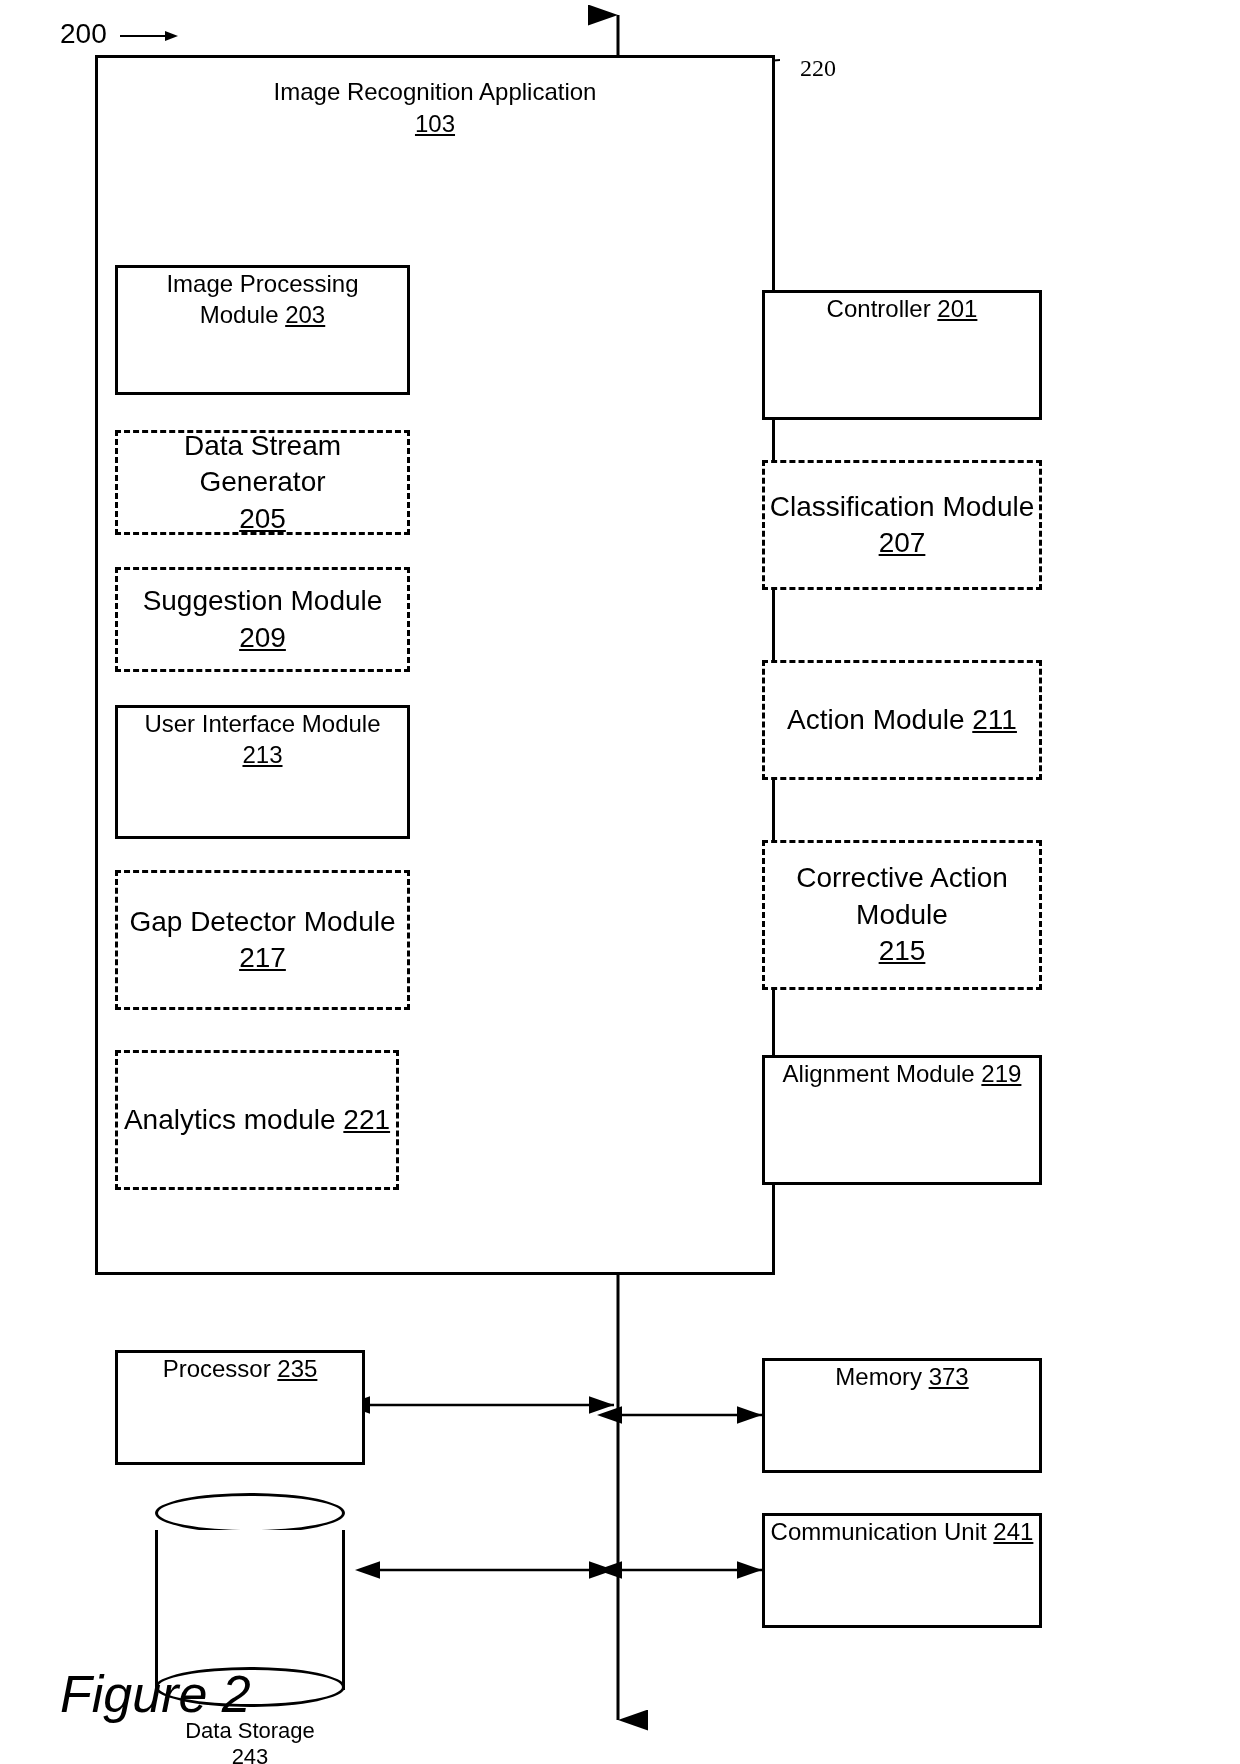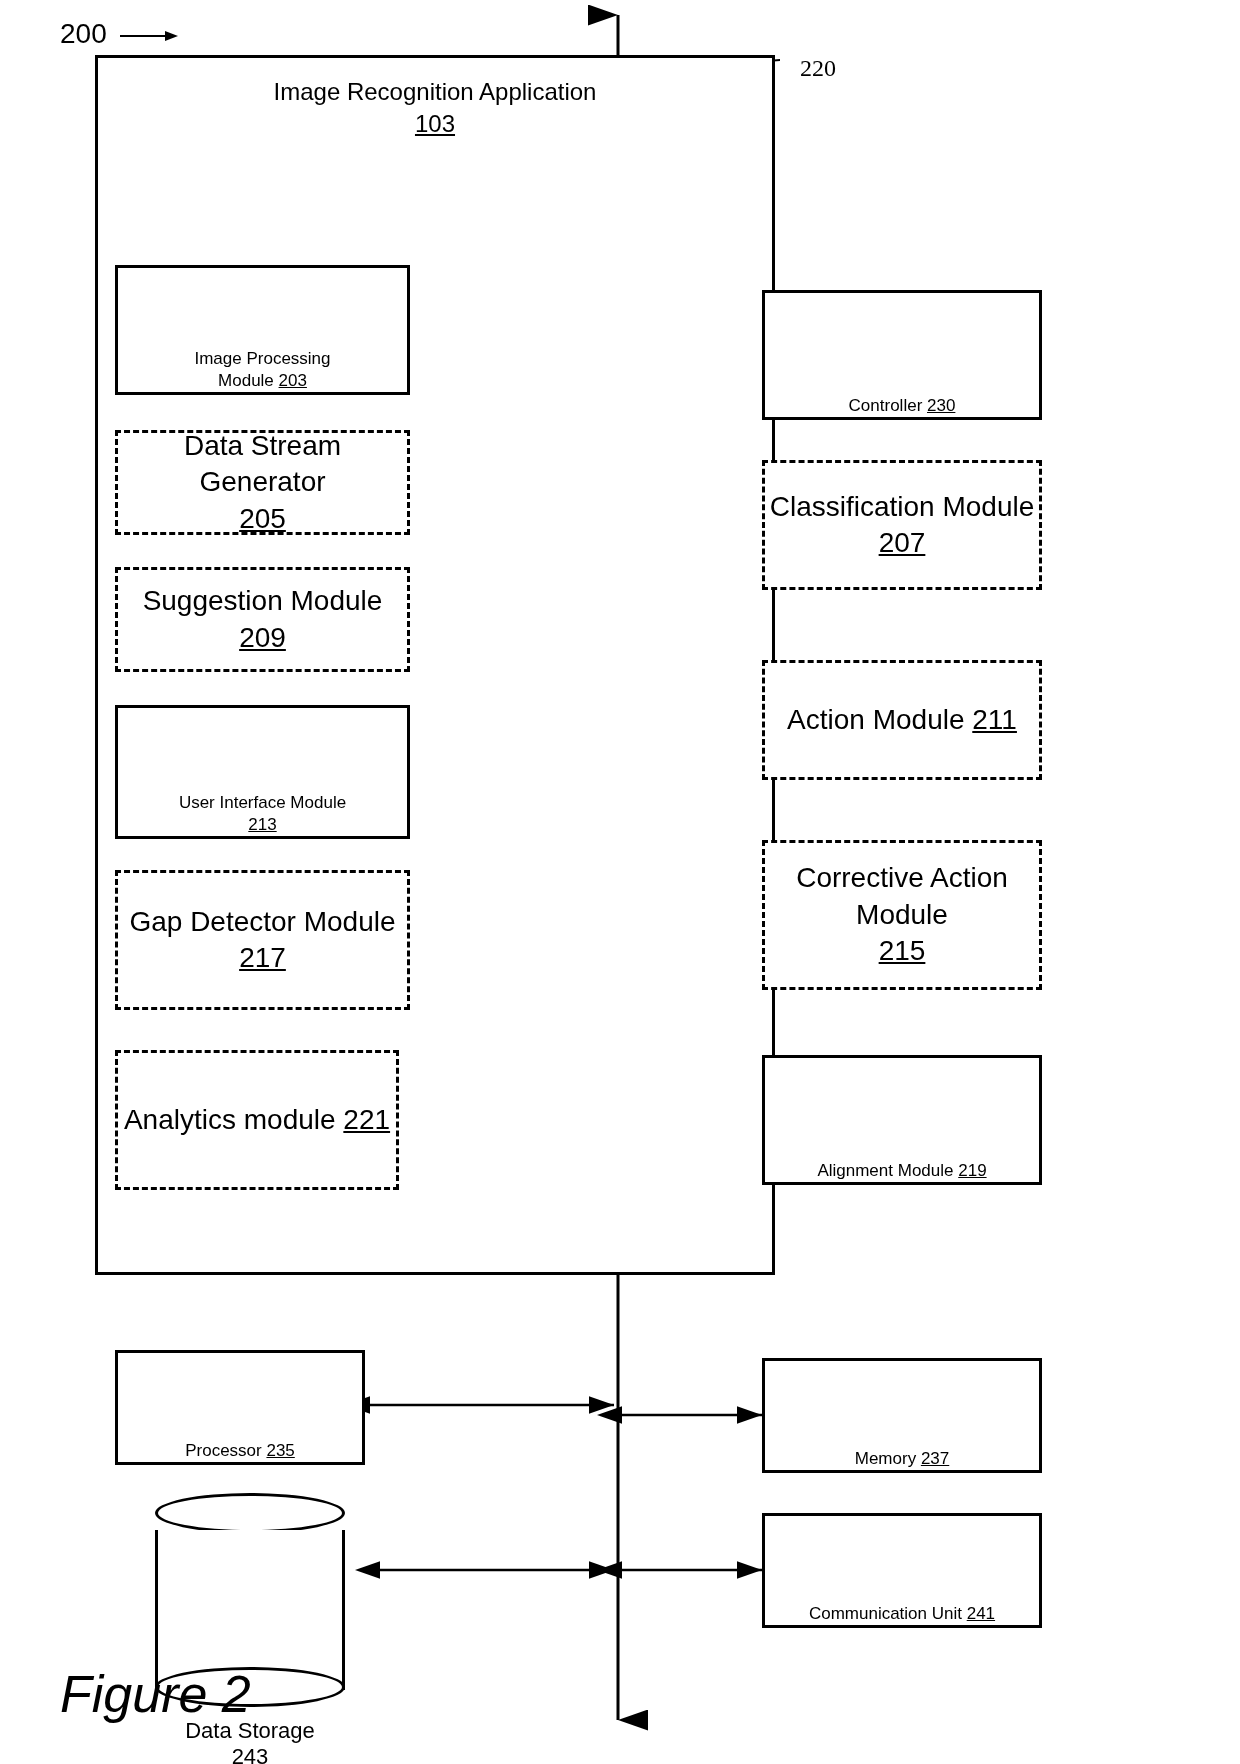--- a/index.html
+++ b/index.html
@@ -59,24 +59,24 @@
       color: #000;
       font-family: Liberation Serif, serif;
     }
 
     
     .box-solid {
       position: absolute;
       border: 3px solid #000;
       background: #fff;
       display: flex;
-      align-items: flex-end;
+      align-items: flex-start;
       justify-content: center;
       text-align: center;
-      font-size: 17px;
+      font-size: 24px;
       line-height: 1.3;
     }
     .box-solid u { text-decoration: underline; }
 
     
     .box-dashed {
       position: absolute;
       border: 3px dashed #000;
       background: #fff;
       display: flex;
@@ -235,21 +235,21 @@
 
   <div class="box-dashed" style="left:115px; top:870px; width:295px; height:140px;">
     <div>Gap Detector Module<br><u>217</u></div>
   </div>
 
   <div class="box-dashed" style="left:115px; top:1050px; width:284px; height:140px;">
     <div>Analytics module <u>221</u></div>
   </div>
 
   <div class="box-solid" style="left:762px; top:290px; width:280px; height:130px;">
-    <div>Controller <u>230</u></div>
+    <div>Controller <u>201</u></div>
   </div>
 
   <div class="box-dashed" style="left:762px; top:460px; width:280px; height:130px;">
     <div>Classification Module<br><u>207</u></div>
   </div>
 
   <div class="box-dashed" style="left:762px; top:660px; width:280px; height:120px;">
     <div>Action Module <u>211</u></div>
   </div>
 
@@ -259,21 +259,21 @@
 
   <div class="box-solid" style="left:762px; top:1055px; width:280px; height:130px;">
     <div>Alignment Module <u>219</u></div>
   </div>
 
   <div class="box-solid" style="left:115px; top:1350px; width:250px; height:115px;">
     <div>Processor <u>235</u></div>
   </div>
 
   <div class="box-solid" style="left:762px; top:1358px; width:280px; height:115px;">
-    <div>Memory <u>237</u></div>
+    <div>Memory <u>373</u></div>
   </div>
 
   <div class="cylinder" style="left:155px; top:1490px;">
     <div class="cylinder-top"></div>
     <div class="cylinder-body" style="position:relative;">
       <div class="cylinder-bottom-ellipse"></div>
     </div>
     <div style="margin-top:28px; font-size:22px; text-align:center; color:#000;">
       Data Storage<br><u>243</u>
     </div>

